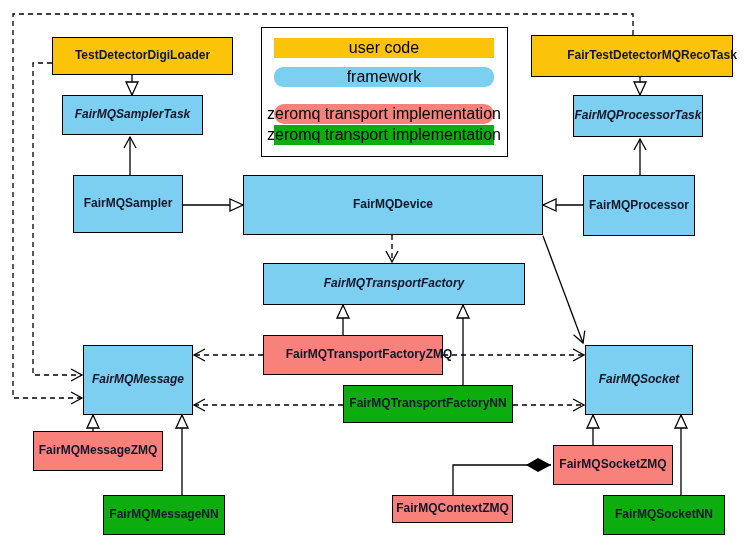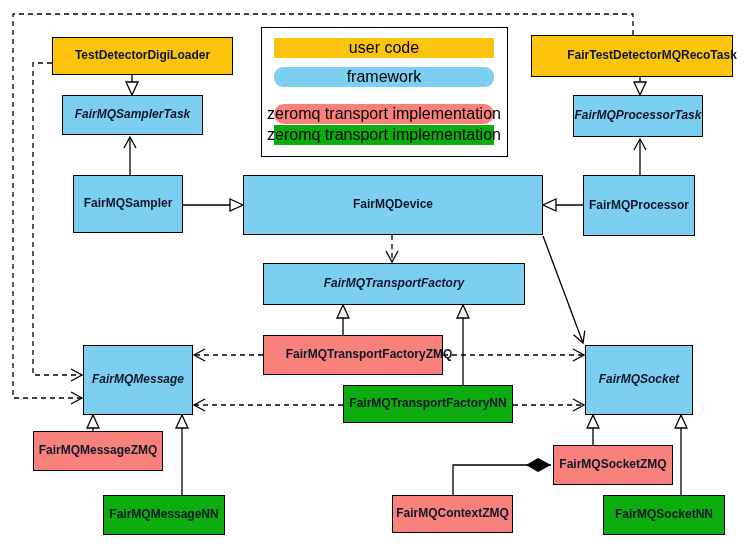--- a/index.html
+++ b/index.html
@@ -93,17 +93,17 @@
   <div class="node cat-framework" style="left:73px;top:175px;width:110px;height:58px;">FairMQSampler</div>
   <div class="node cat-framework" style="left:243px;top:175px;width:300px;height:60px;">FairMQDevice</div>
   <div class="node cat-framework" style="left:583px;top:175px;width:112px;height:61px;">FairMQProcessor</div>
   <div class="node cat-framework abstract" style="left:263px;top:263px;width:262px;height:42px;text-align:center;">FairMQTransportFactory</div>
   <div class="node cat-zeromq" style="left:263px;top:335px;width:180px;height:40px;padding-left:32px;">FairMQTransportFactoryZMQ</div>
   <div class="node cat-nanomsg" style="left:343px;top:385px;width:170px;height:38px;">FairMQTransportFactoryNN</div>
   <div class="node cat-framework abstract" style="left:585px;top:345px;width:108px;height:70px;">FairMQSocket</div>
   <div class="node cat-framework abstract" style="left:83px;top:345px;width:110px;height:70px;">FairMQMessage</div>
   <div class="node cat-zeromq" style="left:33px;top:431px;width:130px;height:40px;">FairMQMessageZMQ</div>
   <div class="node cat-nanomsg" style="left:103px;top:495px;width:122px;height:40px;">FairMQMessageNN</div>
-  <div class="node cat-zeromq" style="left:392px;top:495px;width:121px;height:38px;">FairMQContextZMQ</div>
+  <div class="node cat-zeromq" style="left:392px;top:495px;width:121px;height:28px;">FairMQContextZMQ</div>
   <div class="node cat-zeromq" style="left:553px;top:445px;width:120px;height:40px;">FairMQSocketZMQ</div>
   <div class="node cat-nanomsg" style="left:603px;top:495px;width:122px;height:40px;">FairMQSocketNN</div>
 
 </div>
 
 </body></html>

